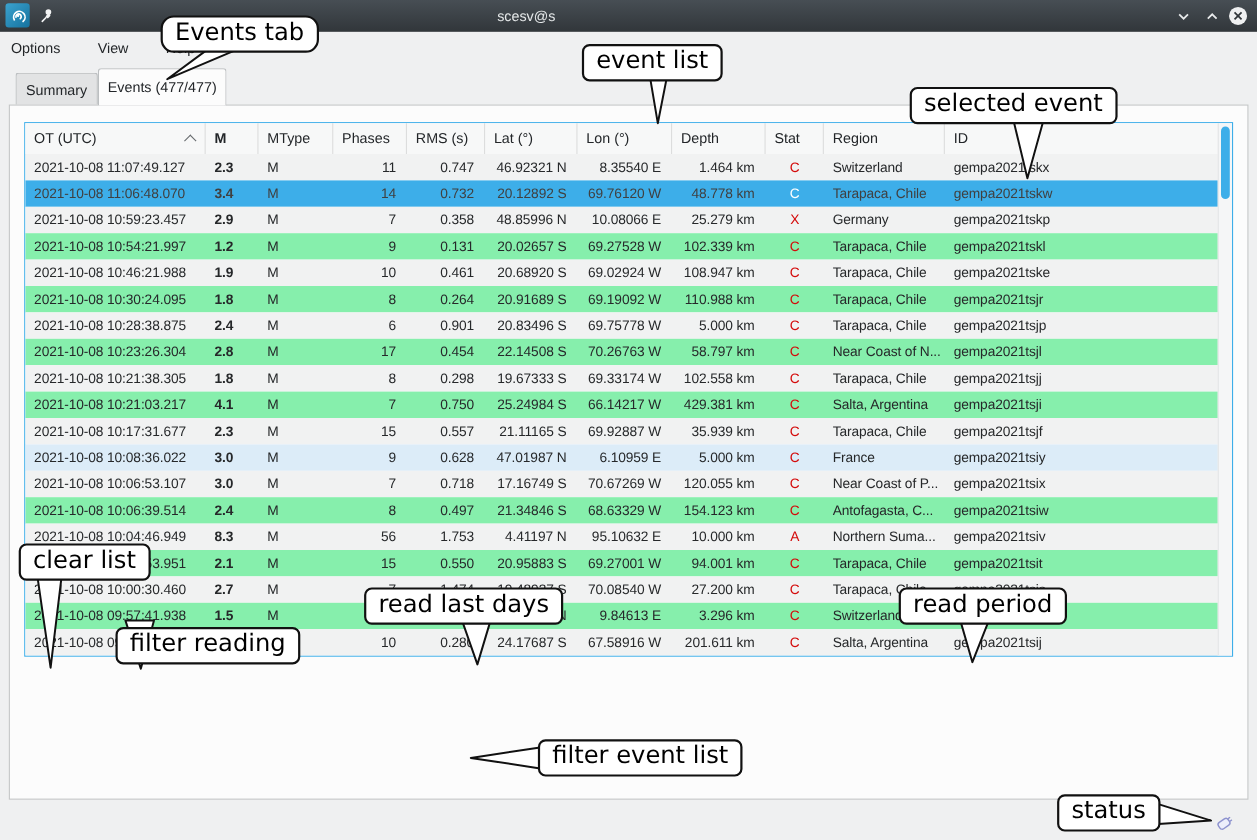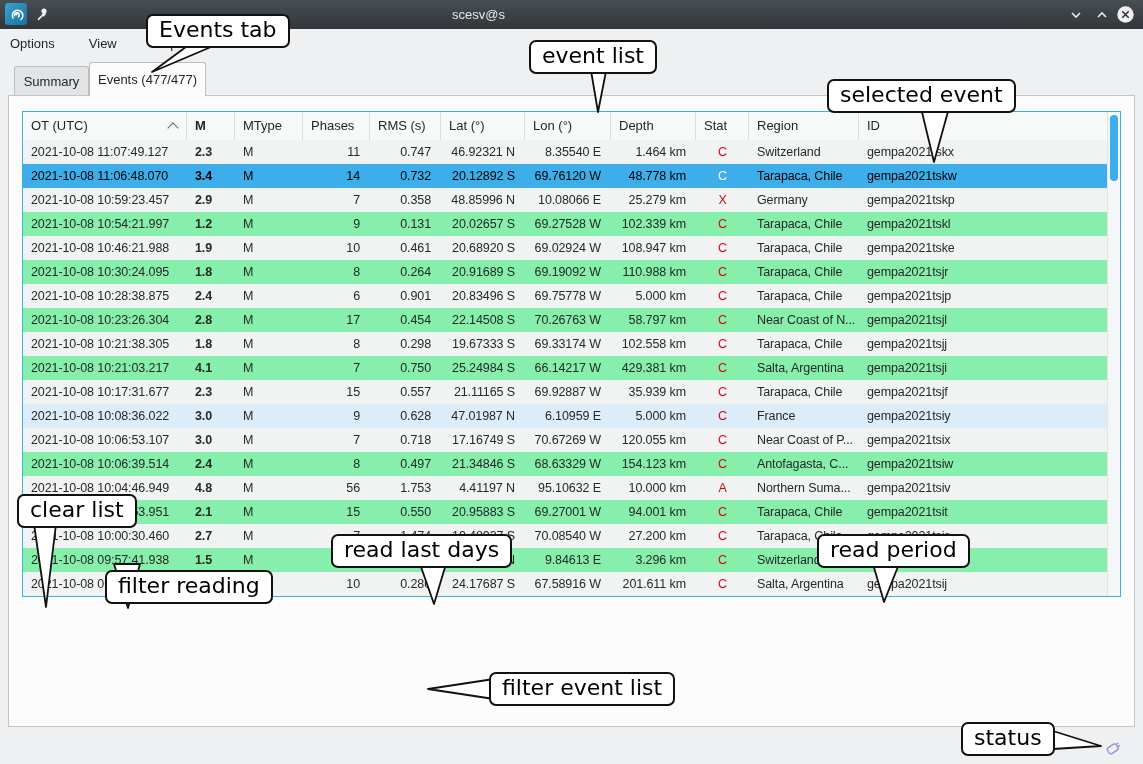--- a/index.html
+++ b/index.html
@@ -42,21 +42,21 @@
   .th{position:relative;box-sizing:border-box;font-size:13px;color:#232629;line-height:27px;
     padding:0 0 0 8px;border-right:1px solid #dcdddd;white-space:nowrap;overflow:hidden;}
   .th:last-child{border-right:none;}
   .sortchev{position:absolute;right:9px;top:12px;width:7px;height:7px;
     border-right:1.5px solid #65696c;border-bottom:1.5px solid #65696c;transform:rotate(-135deg);}
   .tbody{position:absolute;left:0;top:28px;right:12px;bottom:0;overflow:hidden;}
   .tr{display:flex;height:24px;background:#86efac;}
   .tr.alt{background:#f1f2f2;}
   .tr.recent{background:#dcecf8;}
   .tr.selected{background:#3daee9;}
-  .tr.selected .td{color:#000000;}
+  .tr.selected .td{color:#404040;}
   .tr.selected .td.c8{color:#ffffff;}
   .td{box-sizing:border-box;font-size:12.5px;letter-spacing:-0.1px;color:#26282a;line-height:24px;
     padding:0 0 0 8px;white-space:nowrap;overflow:hidden;}
   .c0{width:164px;} .c1{width:48px;font-weight:bold;} .c2{width:68px;} 
   .c3{width:67px;} .c4{width:71px;} .c5{width:84px;} .c6{width:86px;} .c7{width:85px;}
   .c8{width:53px;} .c9{width:110px;} .c10{flex:1;}
   .td.c3,.td.c4,.td.c5,.td.c6,.td.c7{text-align:right;padding-right:10px;padding-left:0;}
   .td.c8{text-align:center;padding:0;color:#d40a0a;}
   .vscroll{position:absolute;right:0;top:0;bottom:0;width:12px;background:#f5f6f7;
     border-left:1px solid #e3e4e5;}
@@ -112,21 +112,21 @@
   #lbl-region{left:352px;top:694px;}
 
   
   .status-icon{position:absolute;left:1104px;top:737px;width:20px;height:20px;}
 
   
   .tails{position:absolute;left:0;top:0;width:1143px;height:764px;z-index:40;pointer-events:none;}
   .callout{position:absolute;z-index:41;background:#fff;border:2px solid #111;border-radius:7px;
     padding:1px 11px 4px 11px;font-family:"DejaVu Sans",sans-serif;font-size:22px;color:#000;
     white-space:nowrap;}
-  #co-events-tab{left:146px;top:14px;}
+  #co-events-tab{left:146px;top:14px;border-radius:12px;}
   #co-event-list{left:529px;top:9px;margin-top:31px;}
   #co-selected-event{left:827px;top:79px;}
   #co-clear-list{left:17px;top:494px;}
   #co-filter-reading{left:105px;top:534px;margin-top:36px;}
   #co-read-last-days{left:331px;top:534px;}
   #co-read-period{left:795px;top:534px;margin-left:22px;}
   #co-filter-event-list{left:489px;top:672px;}
   #co-status{left:961px;top:722px;}
 </style>
 </head>
@@ -375,21 +375,21 @@
           <div class="td c4">0.497</div>
           <div class="td c5">21.34846 S</div>
           <div class="td c6">68.63329 W</div>
           <div class="td c7">154.123 km</div>
           <div class="td c8">C</div>
           <div class="td c9">Antofagasta, C...</div>
           <div class="td c10">gempa2021tsiw</div>
         </div>
         <div class="tr alt">
           <div class="td c0">2021-10-08 10:04:46.949</div>
-          <div class="td c1">4.8</div>
+          <div class="td c1">8.3</div>
           <div class="td c2">M</div>
           <div class="td c3">56</div>
           <div class="td c4">1.753</div>
           <div class="td c5">4.41197 N</div>
           <div class="td c6">95.10632 E</div>
           <div class="td c7">10.000 km</div>
           <div class="td c8">A</div>
           <div class="td c9">Northern Suma...</div>
           <div class="td c10">gempa2021tsiv</div>
         </div>

